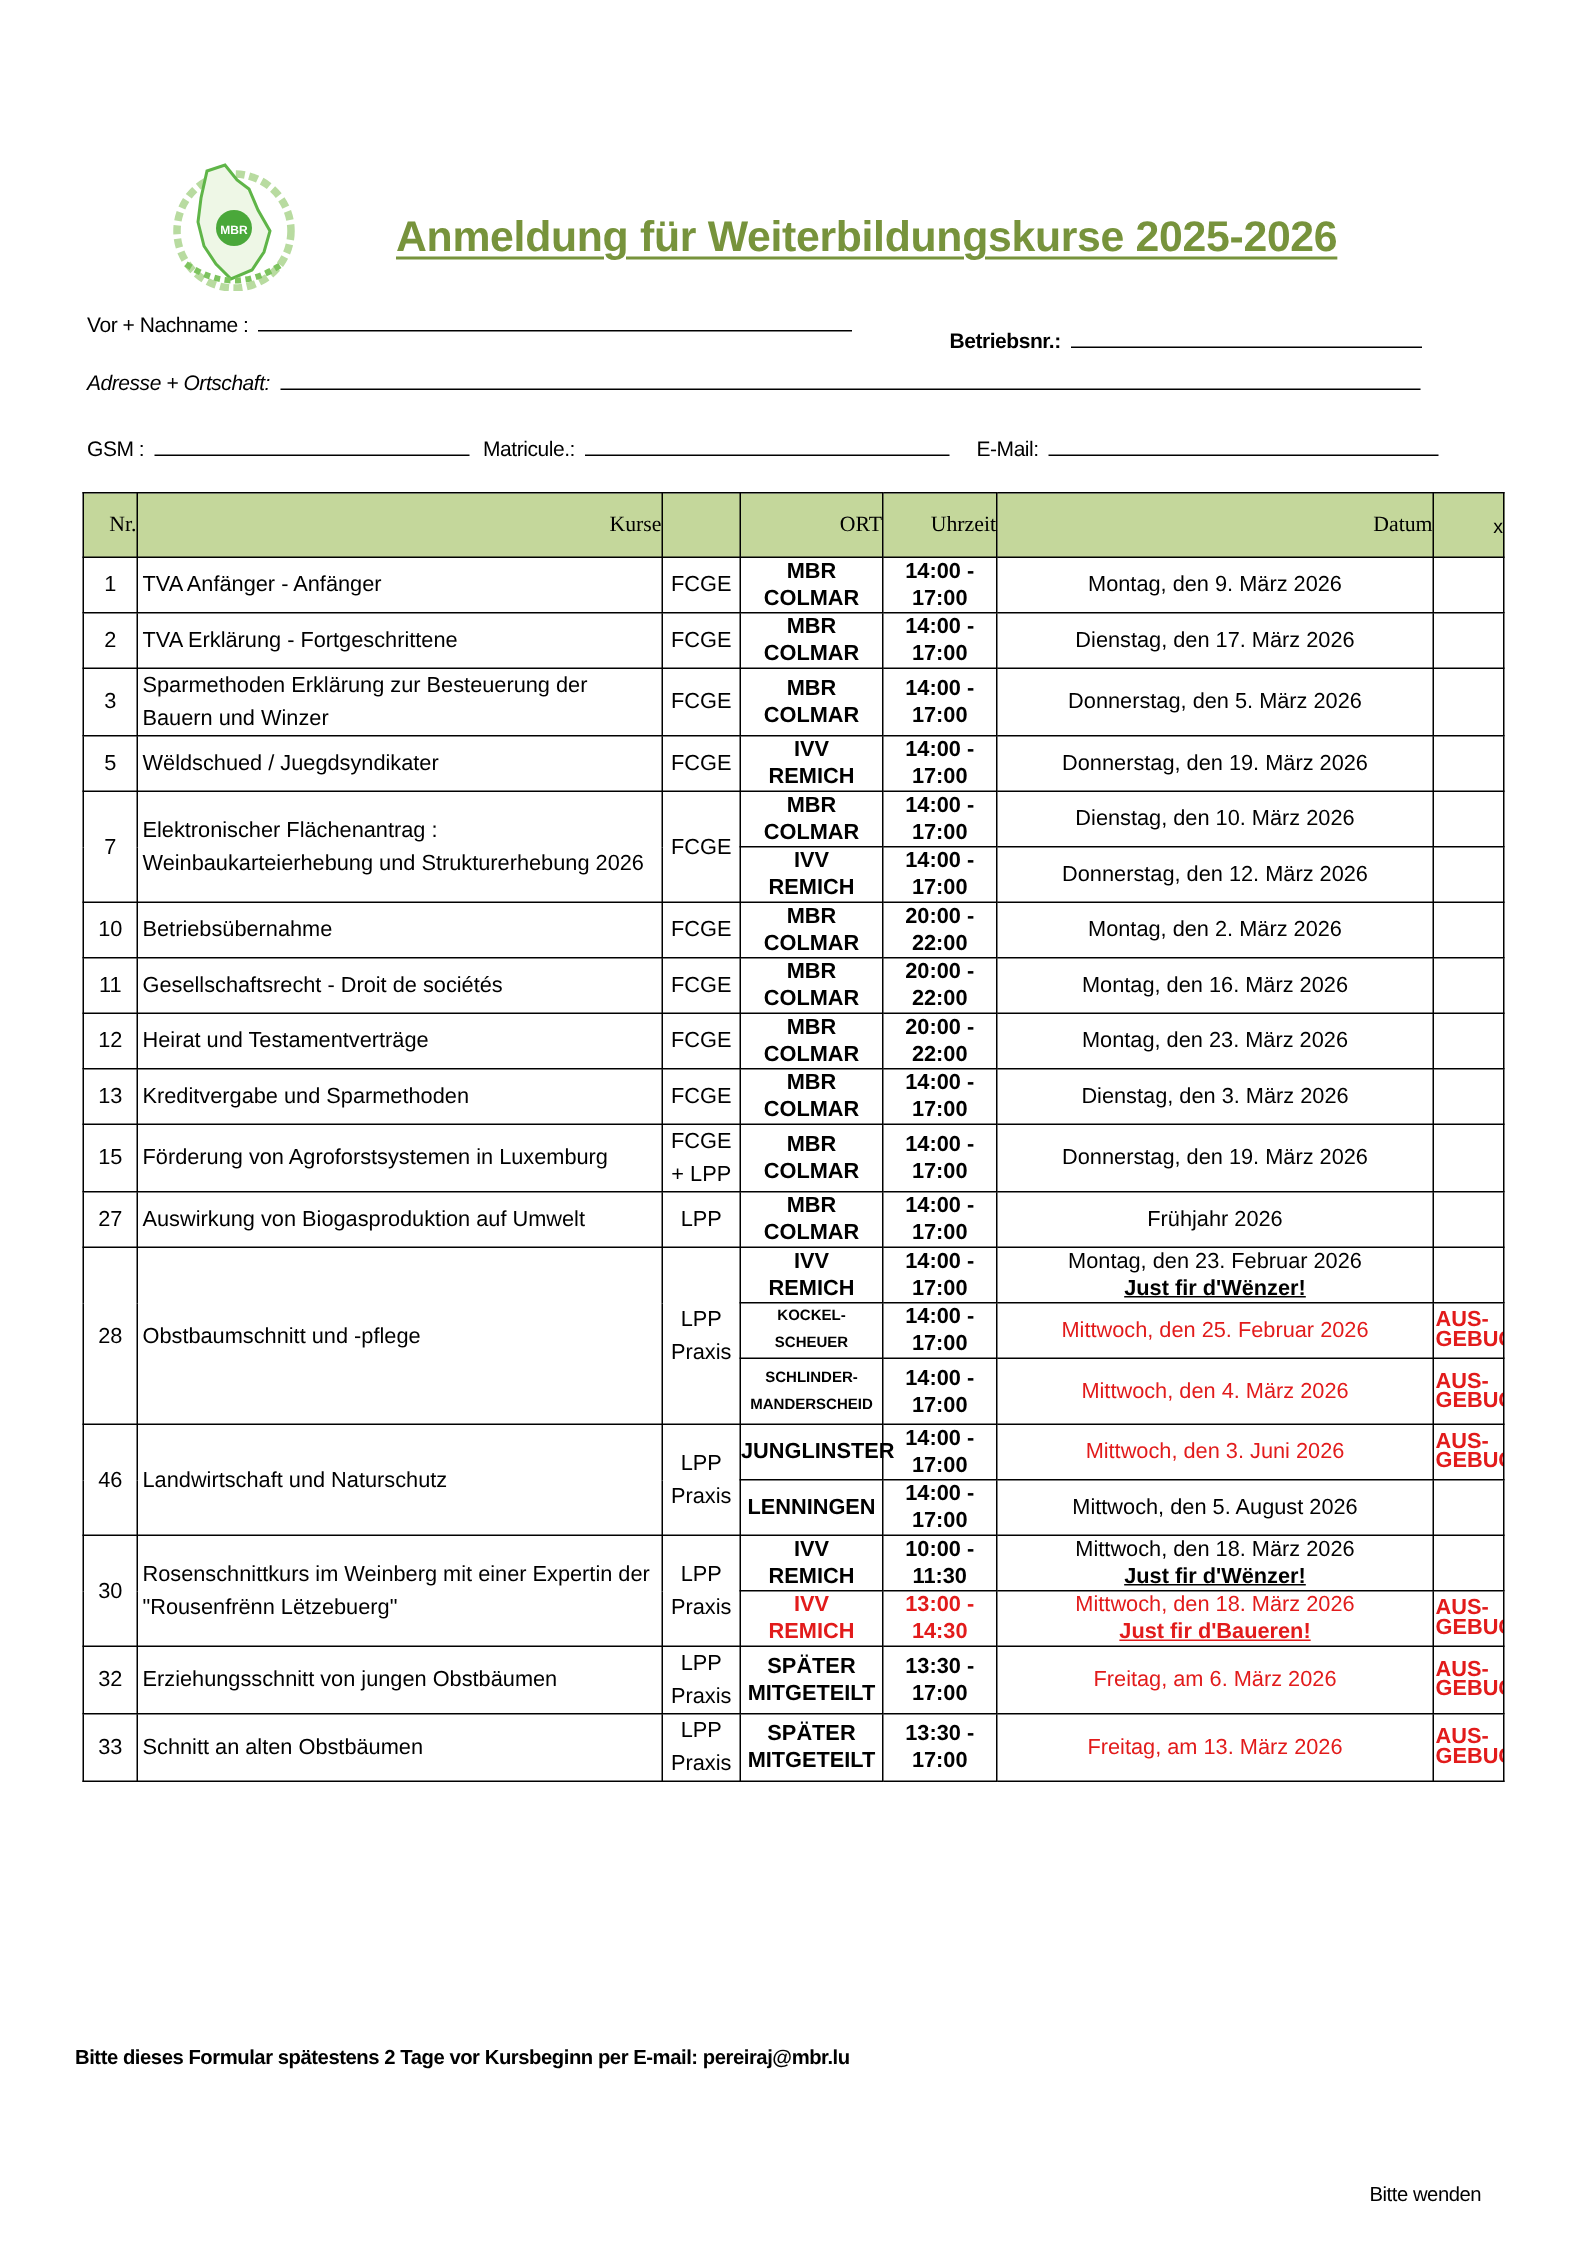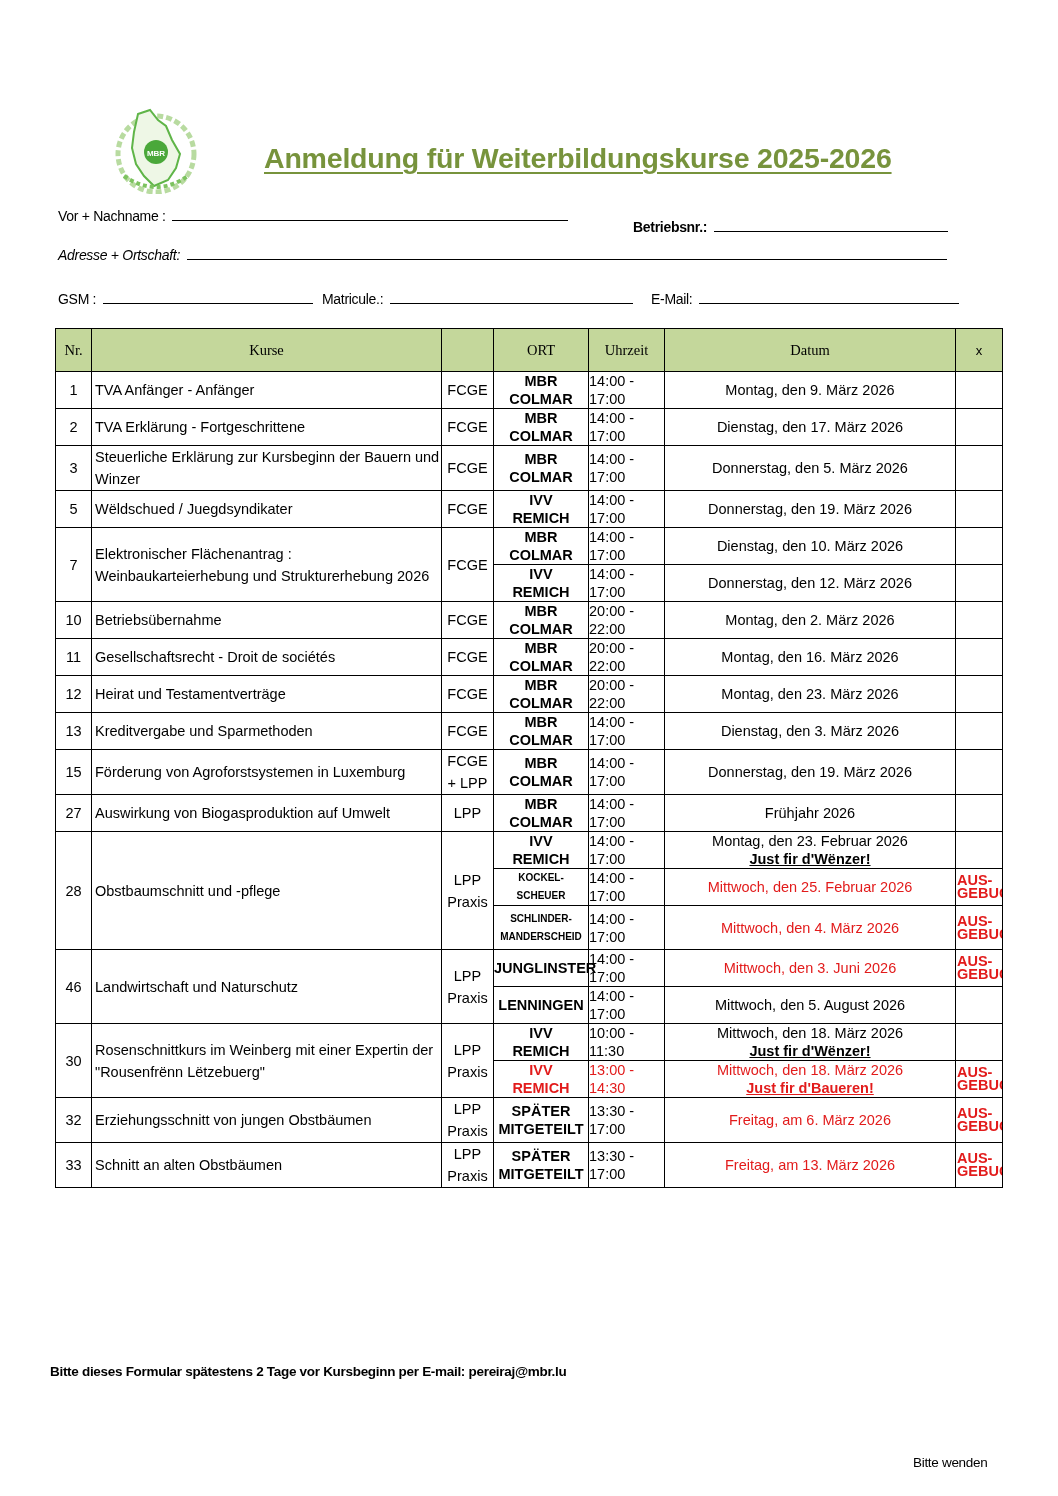--- a/index.html
+++ b/index.html
@@ -8,27 +8,27 @@
 
   .logo { position: absolute; left: 110px; top: 106px; width: 92px; height: 88px; }
   .title { position: absolute; left: 264px; top: 142px; font-size: 28.5px; font-weight: bold; color: #77933c; text-decoration: underline; text-decoration-thickness: 2px; text-underline-offset: 4px; letter-spacing: -0.2px; font-family: "Liberation Sans", sans-serif; }
 
   .form-line { position: absolute; font-size: 14px; white-space: nowrap; letter-spacing: -0.3px; }
   .form-line .lbl { display: inline-block; }
   .blank { display: inline-block; border-bottom: 1px solid #000; height: 14px; vertical-align: baseline; margin-left: 3px; }
 
   table.courses { position: absolute; left: 55px; top: 328px; border-collapse: collapse; table-layout: fixed; width: 947px; }
   table.courses td, table.courses th { border: 1.6px solid #000; font-size: 14.5px; vertical-align: middle; }
-  table.courses th { background: #c4d79b; font-weight: normal; font-family: "Liberation Serif", serif; font-size: 14.5px; height: 43px; text-align: center; }
+  table.courses th { background: #c4d79b; font-weight: normal; font-family: "Liberation Serif", serif; font-size: 14.5px; height: 43px; text-align: right; }
   .c-nr { text-align: center; }
   .c-kurs { padding-left: 3px; line-height: 22px; }
   .c-org { text-align: center; line-height: 22px; }
   .c-ort { text-align: center; font-weight: bold; font-size: 11px; line-height: 18px; }
   .c-ort.small { font-size: 10px; }
-  .c-time { text-align: left; font-weight: normal; font-size: 12px; line-height: 18px; }
+  .c-time { text-align: center; font-weight: bold; font-size: 12px; line-height: 18px; }
   .c-date { text-align: center; font-size: 14.5px; line-height: 22px; }
   .c-x { text-align: left; font-size: 10.5px; font-weight: bold; color: #e21b1b; line-height: 13px; padding-left: 1px; overflow: hidden; }
   .red { color: #e21b1b; }
   .note { font-weight: bold; text-decoration: underline; display: block; line-height: 18px; }
   .date-main { display: block; line-height: 18px; }
 
   .footer-main { position: absolute; left: 50px; top: 1364px; font-size: 13.5px; font-weight: bold; letter-spacing: -0.3px; }
   .footer-right { position: absolute; left: 913px; top: 1455px; font-size: 13.5px; letter-spacing: -0.3px; }
 </style>
 </head>
@@ -120,21 +120,21 @@
           <div>14:00 -</div>
           <div>17:00</div>
         </td>
         <td class="c-date">
           <span class="date-main">Dienstag, den 17. März 2026</span>
         </td>
         <td class="c-x"></td>
       </tr>
       <tr style="height: 38px;">
         <td class="c-nr" rowspan="1">3</td>
-        <td class="c-kurs" rowspan="1">Steuerliche Erklärung zur Kursbeginn der Bauern und Winzer</td>
+        <td class="c-kurs" rowspan="1">Sparmethoden Erklärung zur Besteuerung der Bauern und Winzer</td>
         <td class="c-org" rowspan="1">FCGE</td>
         <td class="c-ort">
           <div>MBR</div>
           <div>COLMAR</div>
         </td>
         <td class="c-time">
           <div>14:00 -</div>
           <div>17:00</div>
         </td>
         <td class="c-date">

